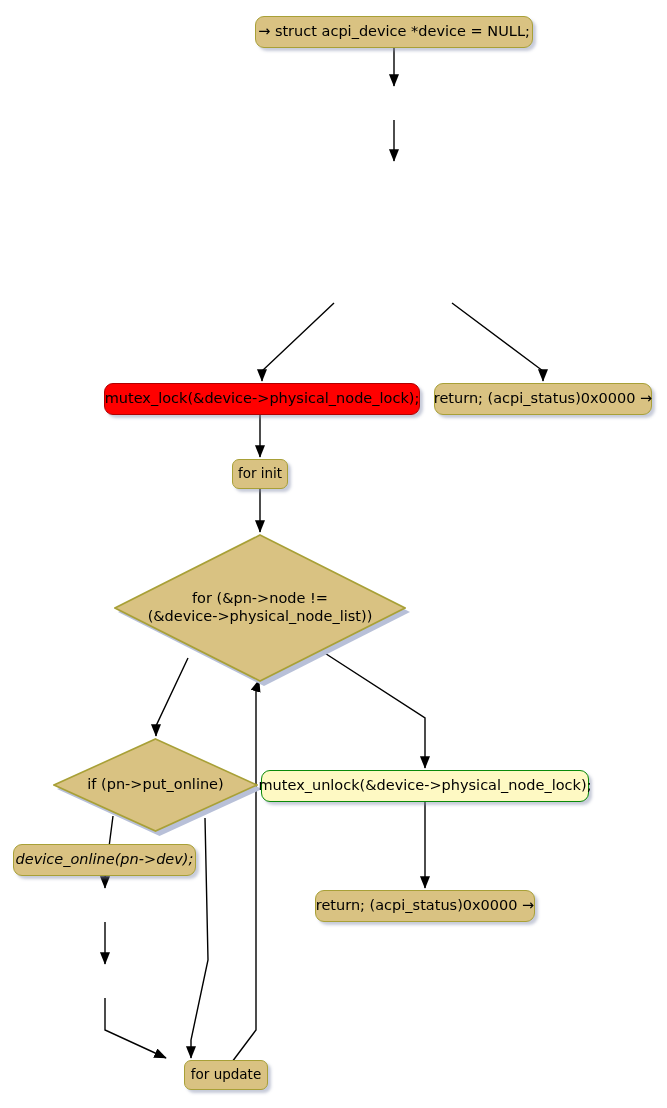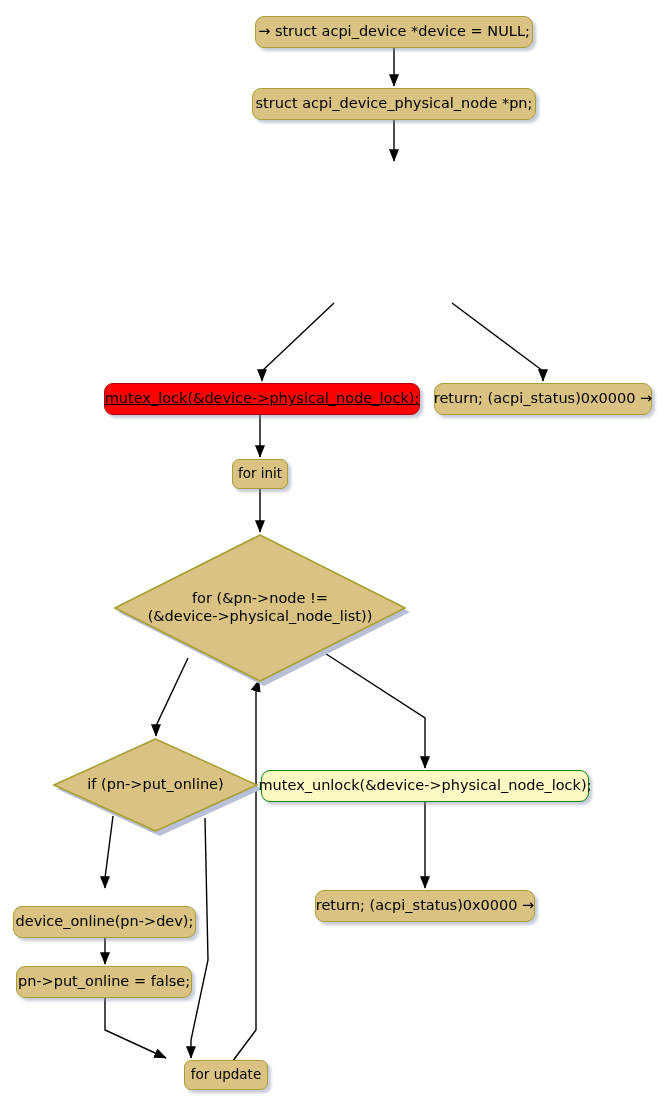--- a/index.html
+++ b/index.html
@@ -130,26 +130,23 @@
       <path d="M105,998 L105,1030 L166,1058"></path>
 
       <path d="M232,1062 L256,1030 L256,690 L259,680"></path>
     </g>
   </svg>
 
   <div class="node activity" style="left:255px; top:16px; width:278px; height:32px;">
     <span>→ struct acpi_device *device = NULL;</span>
   </div>
 
-  <div class="node activity" style="left:252px; top:88px; width:284px; height:32px;">
-    <span>struct acpi_device_physical_node *pn;</span>
-  </div>
 
 
-  <div class="node activity red" style="left:104px; top:383px; width:316px; height:32px;text-decoration:underline;">
+  <div class="node activity red" style="left:104px; top:383px; width:316px; height:32px;">
     <span>mutex_lock(&amp;device-&gt;physical_node_lock);</span>
   </div>
 
   <div class="node activity" style="left:434px; top:383px; width:218px; height:32px;">
     <span>return; (acpi_status)0x0000 →</span>
   </div>
 
   <div class="node activity small" style="left:232px; top:459px; width:56px; height:30px;">
     <span>for init</span>
   </div>
@@ -172,29 +169,26 @@
     <svg class="diamond-shape" viewBox="0 0 205 94" preserveAspectRatio="none">
       <polygon points="102.5,1 204,47 102.5,93 1,47" fill="#D9C282" stroke="#A8A037" stroke-width="1.6"></polygon>
     </svg>
     <div class="diamond-label">if (pn-&gt;put_online)</div>
   </div>
 
   <div class="node activity green" style="left:261px; top:770px; width:328px; height:32px;">
     <span>mutex_unlock(&amp;device-&gt;physical_node_lock);</span>
   </div>
 
-  <div class="node activity" style="left:13px; top:906px; width:183px; height:32px;">
+  <div class="node activity" style="left:13px; top:844px; width:183px; height:32px;font-style:italic;">
     <span>device_online(pn-&gt;dev);</span>
   </div>
 
   <div class="node activity" style="left:315px; top:890px; width:220px; height:32px;">
     <span>return; (acpi_status)0x0000 →</span>
   </div>
 
-  <div class="node activity" style="left:16px; top:966px; width:176px; height:32px;">
-    <span>pn-&gt;put_online = false;</span>
-  </div>
 
   <div class="node activity small" style="left:148px; top:1060px; width:84px; height:30px;margin-left:36px;">
     <span>for update</span>
   </div>
 
 </div>
 
 </body></html>

